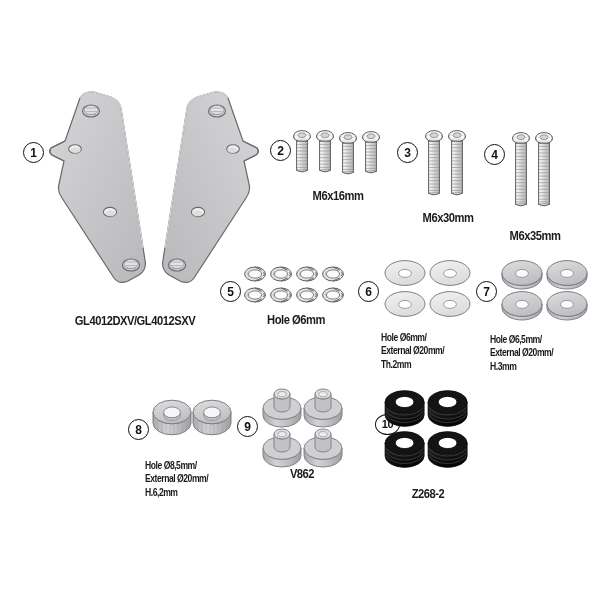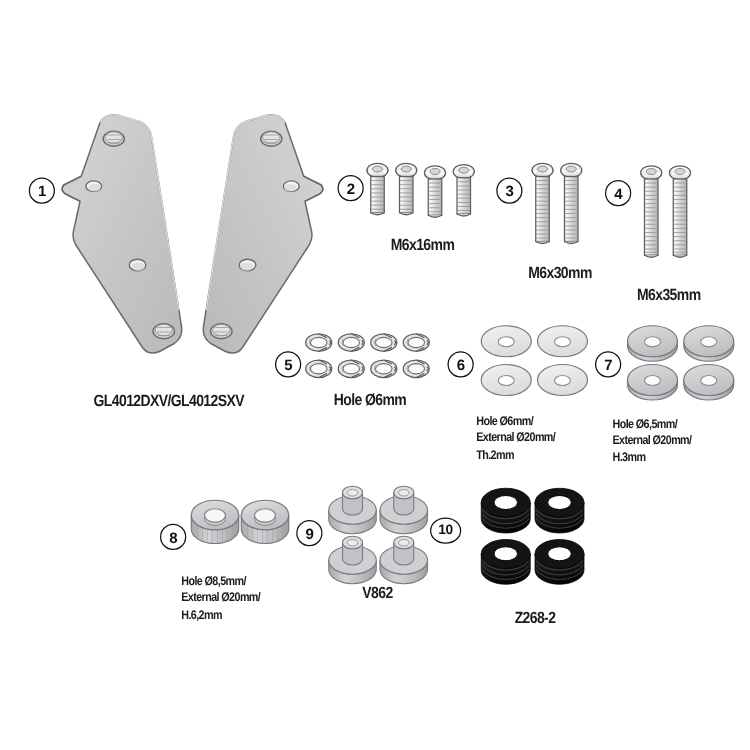--- a/index.html
+++ b/index.html
@@ -409,21 +409,21 @@
       <path d="M1 24 a19 11.4 0 0 0 38 0 v7.6 a19 11.4 0 0 1 -38 0 z" fill="url(#gSide)" stroke="#7b7b82" stroke-width=".9"></path>
       <ellipse cx="20" cy="24" rx="19" ry="11.4" fill="#d0d0d3" stroke="#7b7b82" stroke-width=".9"></ellipse>
       <path d="M12 10 a8 5 0 0 0 16 0 v13 a8 5 0 0 1 -16 0 z" fill="#c2c2c6" stroke="#7b7b82" stroke-width=".9"></path>
       <ellipse cx="20" cy="10" rx="8" ry="5" fill="#dededf" stroke="#7b7b82" stroke-width=".9"></ellipse>
       <ellipse cx="20" cy="10.2" rx="4.2" ry="2.6" fill="#ededee" stroke="#8f8f95" stroke-width=".7"></ellipse>
     </g>
   </svg>
 
   <div class="cap c f13" style="left:256px;top:465px;width:92px;">V862</div>
 
-  <div class="badge wide" style="left:344px;top:414px;">10</div>
+  <div class="badge wide" style="left:375px;top:414px;">10</div>
 
   <svg class="abs" style="left:384px;top:388px;" width="86" height="80" viewBox="0 0 86 80">
     <g>
       <path d="M1 14 a19.6 11.4 0 0 0 39.2 0 v13 a19.6 11.4 0 0 1 -39.2 0 z" fill="url(#gRub)" stroke="#000" stroke-width=".6"></path>
       <g stroke="#4a4a4a" stroke-width=".75" fill="none" opacity=".95">
         <path d="M2.2 19.6 a19.6 11.4 0 0 0 36.8 0"></path>
         <path d="M2.0 23.2 a19.6 11.4 0 0 0 37.2 0"></path>
         <path d="M1.8 26.4 a19.6 11.4 0 0 0 37.6 0"></path>
       </g>
       <ellipse cx="20.6" cy="14" rx="19.6" ry="11.4" fill="#141414" stroke="#000" stroke-width=".6"></ellipse>

